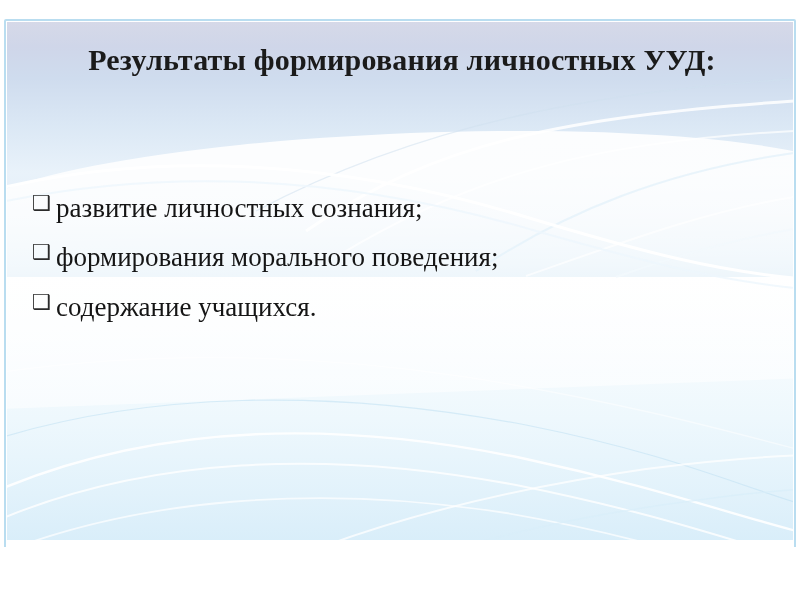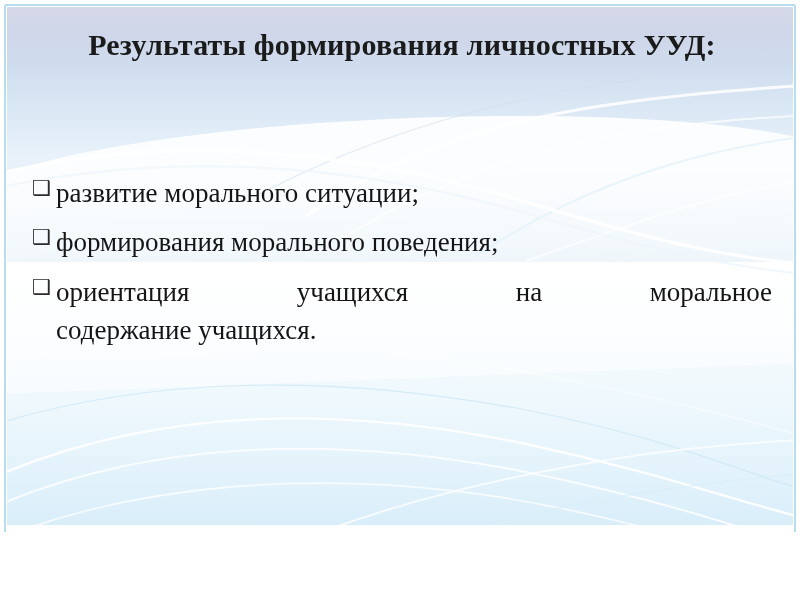--- a/index.html
+++ b/index.html
@@ -13,20 +13,21 @@
     font-family: "Liberation Serif", serif;
     background: #ffffff;
   }
 
   #slide {
     position: relative;
     width: 800px;
     height: 532px;
     overflow: hidden;
     background: #f9a8d4;
+    margin-top: 15px;
   }
 
   
   #slide::after {
     content: "";
     position: absolute;
     left: 0; top: 0; right: 0; bottom: 0;
     border: 7px solid #ffffff;
     box-sizing: border-box;
     pointer-events: none;
@@ -217,31 +218,30 @@
   <div class="frame-line"></div>
 
   <div class="content">
 
     <div class="title">Результаты формирования личностных УУД:</div>
 
     <div class="bullets">
 
       <div class="bullet">
         <span class="bullet-marker">❑</span>
-        <span class="bullet-text">развитие морального ситуации;</span>
+        <span class="bullet-text">развитие личностных сознания;</span>
       </div>
 
       <div class="bullet">
         <span class="bullet-marker">❑</span>
         <span class="bullet-text">формирования морального поведения;</span>
       </div>
 
       <div class="bullet justify">
         <span class="bullet-marker">❑</span>
         <span class="bullet-text">
-          <span class="just-line">ориентация учащихся на моральное</span>
           <span class="last-line">содержание учащихся.</span>
         </span>
       </div>
 
     </div>
   </div>
 </div>
 
 </body></html>

